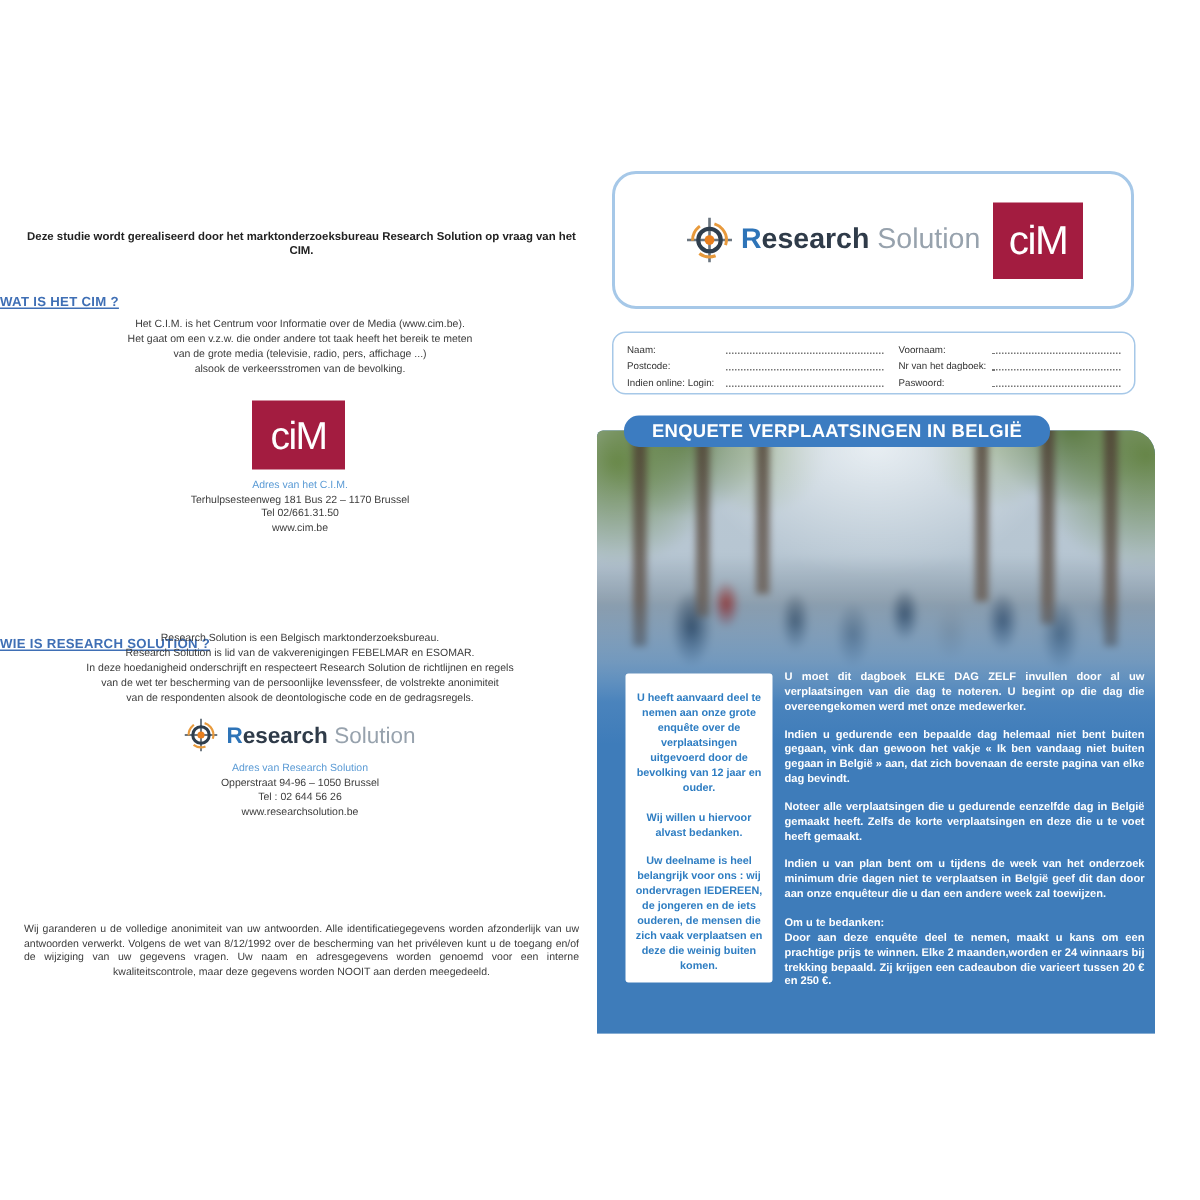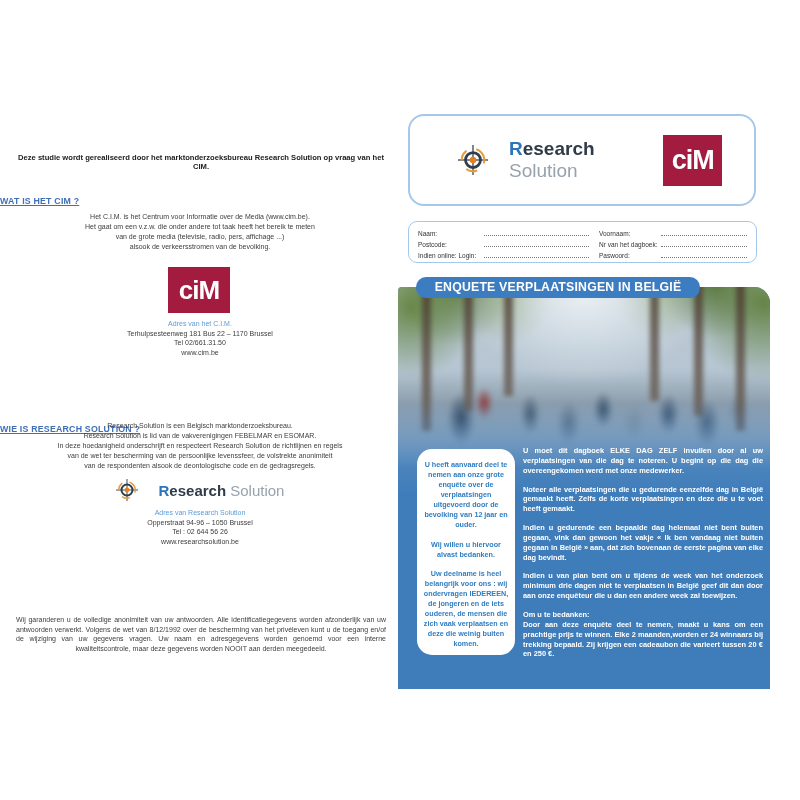--- a/index.html
+++ b/index.html
@@ -7,23 +7,23 @@
           font-family:"Liberation Sans", sans-serif;color:#3a3a3a;}
   .abs{position:absolute;}
 
   
   .intro{left:14px;top:153px;width:374px;text-align:center;font-size:7.6px;font-weight:bold;color:#222;}
   .heading{width:400px;left:0;text-align:left;font-size:8.8px;font-weight:bold;color:#3f6fb5;
            text-decoration:underline;letter-spacing:.2px;}
   .cblock{width:400px;left:0;text-align:center;font-size:7px;line-height:10px;color:#3c3c3c;}
   .addr-title{color:#5b9bd5;}
   .cim-logo{background:#a31c40;color:#ffffff;display:flex;align-items:center;justify-content:center;
-            font-weight:bold;letter-spacing:-1px;}
+            font-weight:normal;letter-spacing:-1px;}
   .cim-logo-left{left:168px;top:267px;width:62px;height:46px;font-size:26px;}
-  .rs-logo-row{display:flex;align-items:center;justify-content:center;gap:21px;width:400px;left:0;}
+  .rs-logo-row{display:flex;align-items:center;justify-content:center;gap:6px;width:400px;left:0;}
   .rs-word1{font-weight:bold;color:#2f3b49;}
   .rs-r{color:#2e74b8;}
   .rs-word2{color:#97a2ad;font-weight:400;}
   .footer-par{left:16px;top:615px;width:370px;font-size:7px;line-height:9.6px;
               text-align:justify;text-align-last:center;color:#3c3c3c;}
 
   
   .logo-box{left:408px;top:114px;width:348px;height:92px;border:2px solid #a6c8e8;border-radius:16px;
             display:flex;align-items:center;justify-content:space-between;
             padding:0 32px 0 48px;box-sizing:border-box;background:#ffffff;}
@@ -66,21 +66,21 @@
       radial-gradient(ellipse 11px 20px at 72% 60%, rgba(52,72,96,.9), rgba(52,72,96,0) 100%),
       radial-gradient(ellipse 13px 24px at 82% 64%, rgba(70,88,106,.9), rgba(70,88,106,0) 100%),
       radial-gradient(ellipse 10px 16px at 90% 58%, rgba(120,134,146,.85), rgba(120,134,146,0) 100%),
       linear-gradient(to bottom, rgba(130,145,158,0) 40%, rgba(110,126,140,.55) 55%, rgba(130,142,152,.35) 70%, rgba(160,170,178,0) 85%);}
   .trunk{position:absolute;top:0;width:9px;height:150px;opacity:.8;
          background:linear-gradient(#4a3b30,#6b5a4c);}
   .photo-overlay{position:absolute;top:0;left:0;width:372px;height:402px;
     background:linear-gradient(to bottom, rgba(62,124,186,0) 0%, rgba(62,124,186,.06) 28%,
       rgba(62,124,186,.5) 38%, rgba(62,124,186,.9) 45%, #3e7cba 52%);}
   .white-box{position:absolute;left:19px;top:162px;width:98px;height:206px;background:#ffffff;
-             border-radius:15px;box-sizing:border-box;padding:11px 6px;color:#2e7dc2;
+             border-radius:2px;box-sizing:border-box;padding:11px 6px;color:#2e7dc2;
              font-size:7.2px;font-weight:bold;text-align:center;line-height:1.4;}
   .white-box p{margin:0 0 9px 0;}
   .white-box p:last-child{margin-bottom:0;}
   .info-col{position:absolute;left:125px;top:159px;width:240px;color:#ffffff;font-size:7.4px;
             font-weight:bold;line-height:1.33;text-align:justify;}
   .info-col p{margin:0 0 9px 0;}
   .thanks-h{margin:0 !important;}
 
   .rs-icon{flex:none;display:block;}
 </style>
@@ -198,21 +198,21 @@
     <div class="photo-overlay"></div>
 
     <div class="white-box">
       <p>U heeft aanvaard deel te nemen aan onze grote enquête over de verplaatsingen uitgevoerd door de bevolking van 12 jaar en ouder.</p>
       <p>Wij willen u hiervoor alvast bedanken.</p>
       <p>Uw deelname is heel belangrijk voor ons : wij ondervragen IEDEREEN, de jongeren en de iets ouderen, de mensen die zich vaak verplaatsen en deze die weinig buiten komen.</p>
     </div>
 
     <div class="info-col">
       <p>U moet dit dagboek ELKE DAG ZELF invullen door al uw verplaatsingen van die dag te noteren. U begint op die dag die overeengekomen werd met onze medewerker.</p>
+      <p>Indien u gedurende een bepaalde dag helemaal niet bent buiten gegaan, vink dan gewoon het vakje « Ik ben vandaag niet buiten gegaan in België » aan, dat zich bovenaan de eerste pagina van elke dag bevindt.</p>
       <p>Noteer alle verplaatsingen die u gedurende eenzelfde dag in België gemaakt heeft. Zelfs de korte verplaatsingen en deze die u te voet heeft gemaakt.</p>
-      <p>Indien u gedurende een bepaalde dag helemaal niet bent buiten gegaan, vink dan gewoon het vakje « Ik ben vandaag niet buiten gegaan in België » aan, dat zich bovenaan de eerste pagina van elke dag bevindt.</p>
       <p>Indien u van plan bent om u tijdens de week van het onderzoek minimum drie dagen niet te verplaatsen in België geef dit dan door aan onze enquêteur die u dan een andere week zal toewijzen.</p>
       <p class="thanks-h">Om u te bedanken:</p>
       <p>Door aan deze enquête deel te nemen, maakt u kans om een prachtige prijs te winnen. Elke 2 maanden,worden er 24 winnaars bij trekking bepaald. Zij krijgen een cadeaubon die varieert tussen 20 € en 250 €.</p>
     </div>
   </div>
 
 </div>
 
 </body></html>

